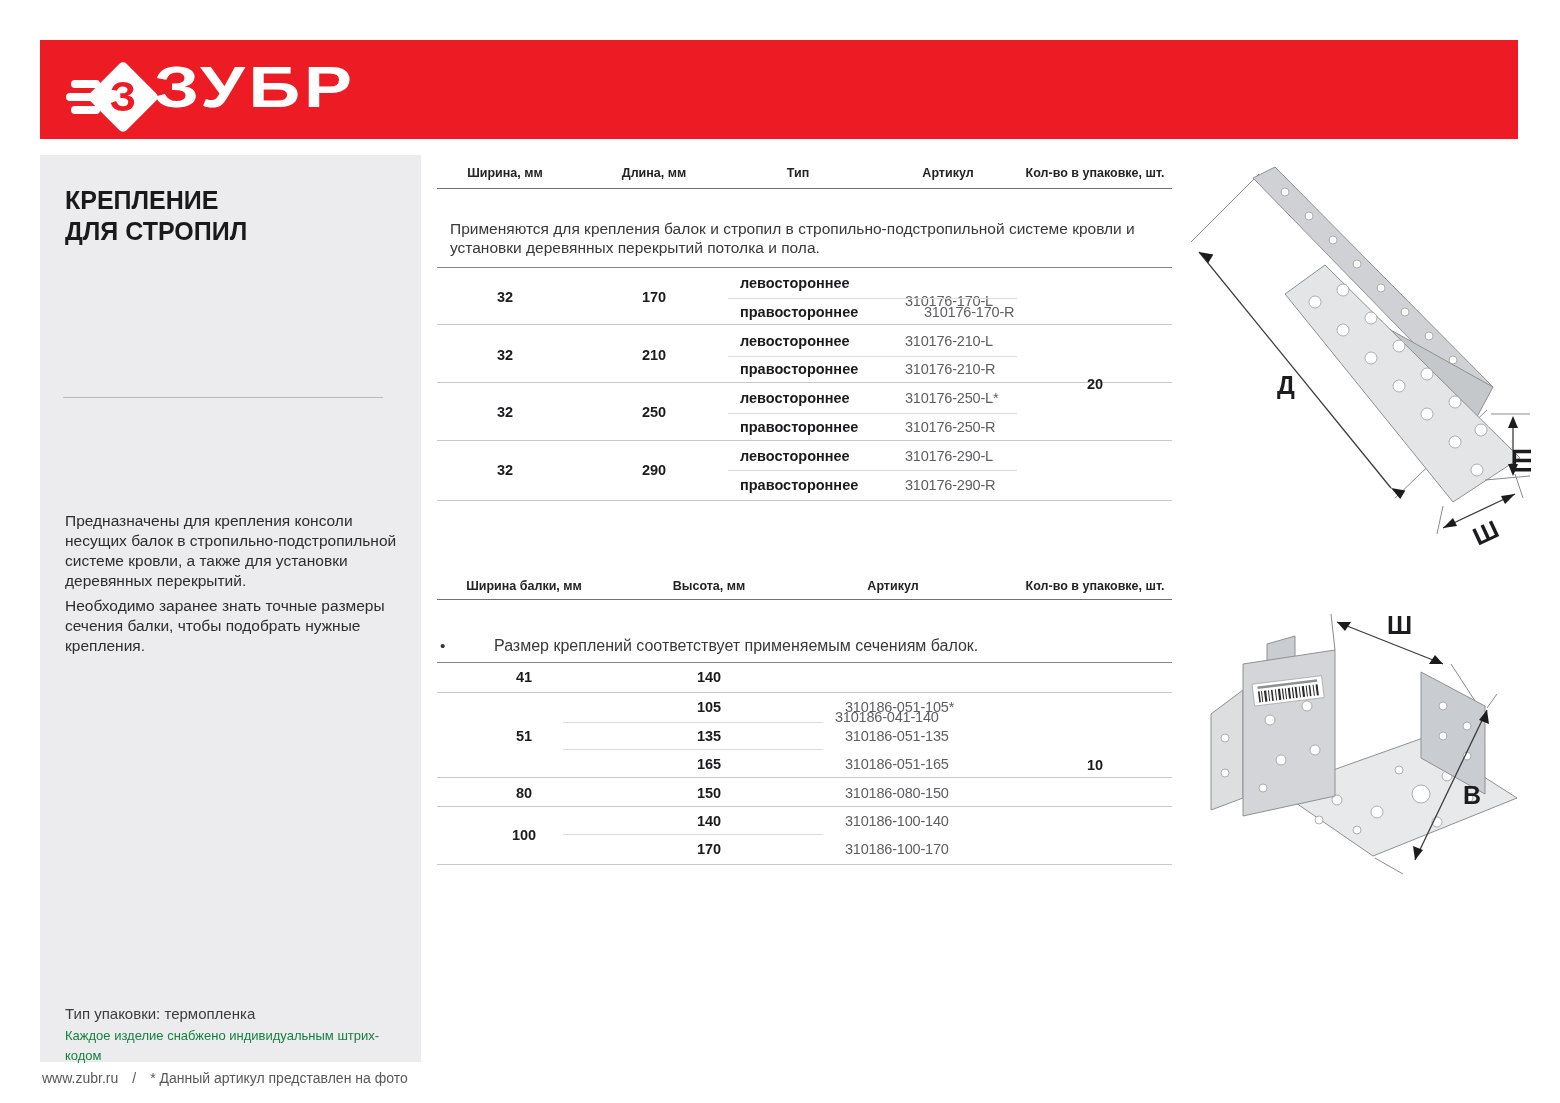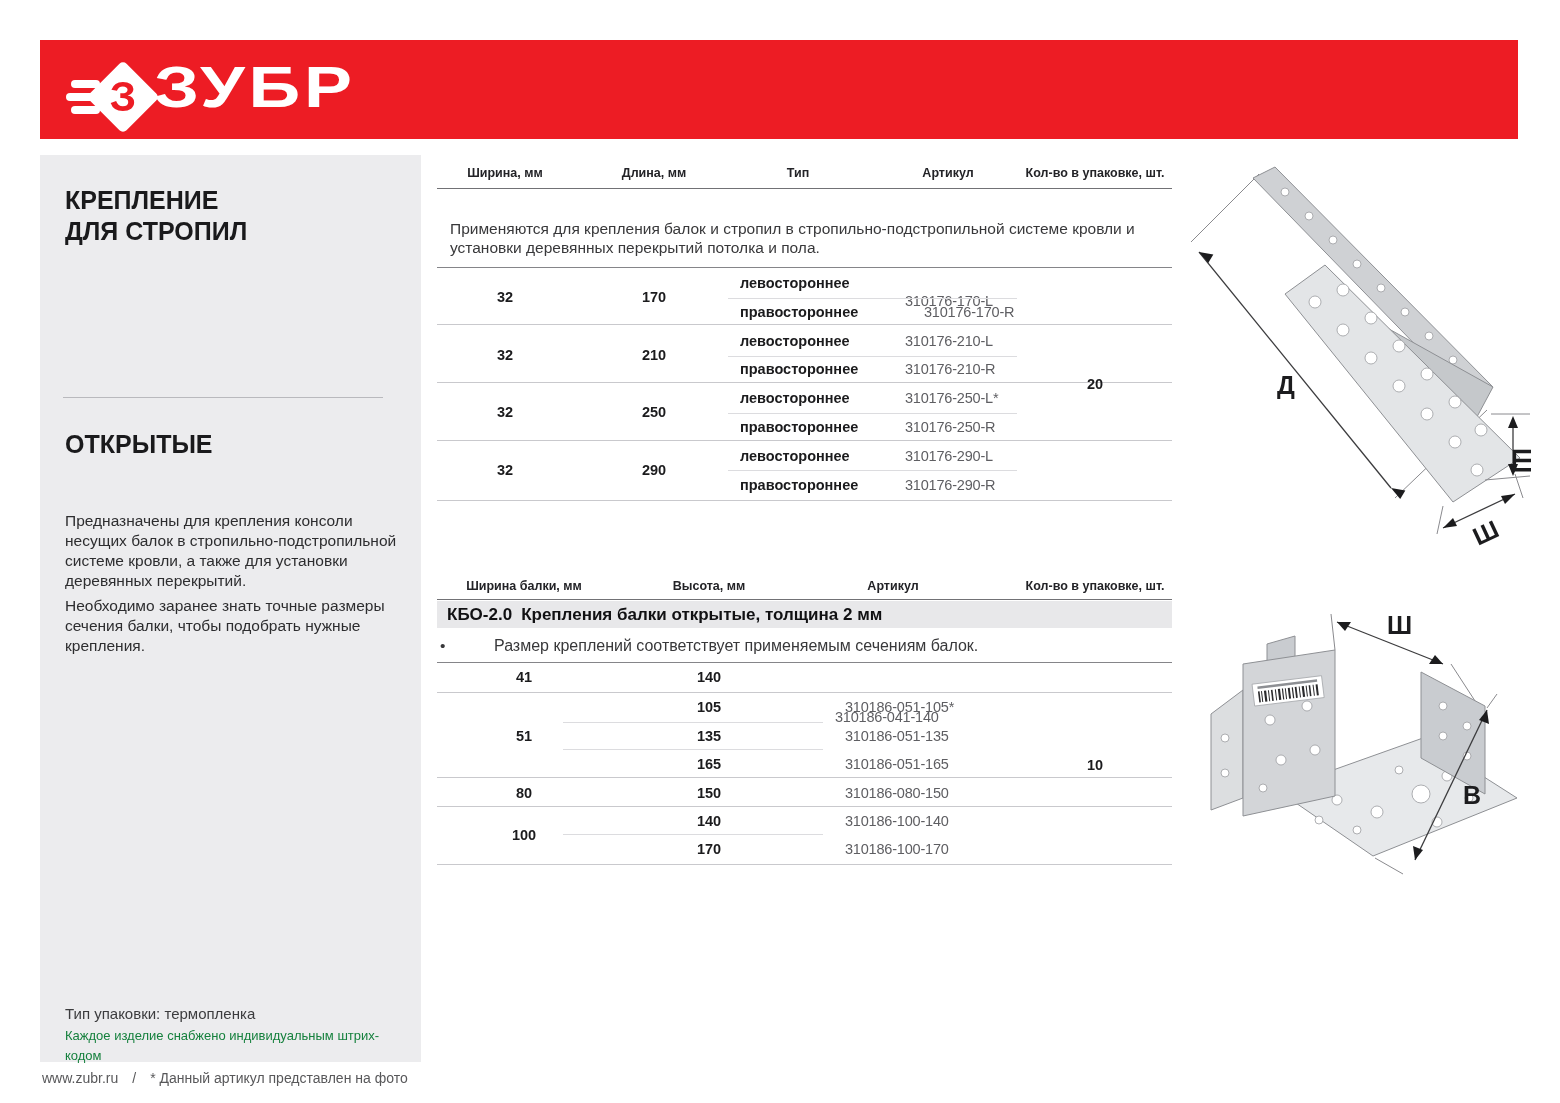--- a/index.html
+++ b/index.html
@@ -60,21 +60,20 @@
     <div id="wordmark">ЗУБР</div>
   </div>
 
   <div id="sidebar">
     <div class="sb-h" style="top:30px;">
       <div>КРЕПЛЕНИЕ</div>
       <div>ДЛЯ СТРОПИЛ</div>
     </div>
     <div class="sb-div" style="top:242px;"></div>
     <div class="sb-h" style="top:274px;">
-      <div>ОТКРЫТЫЕ</div>
     </div>
     <div class="sb-p" style="top:356px;">Предназначены для крепления консоли несущих балок в стропильно-подстропильной системе кровли, а также для установки деревянных перекрытий.</div>
     <div class="sb-p" style="top:441px;">Необходимо заранее знать точные размеры сечения балки, чтобы подобрать нужные крепления.</div>
     <div class="sb-p" style="top:849px;font-size:15px;color:#3c3c3e;">Тип упаковки: термопленка</div>
     <div class="sb-p" style="top:871px;font-size:13px;color:#15803d;">Каждое изделие снабжено индивидуальным штрих-кодом</div>
   </div>
 
   <div id="tables">
 
     <div class="cc hdr" style="left:68px;top:164px;">Ширина, мм</div>
@@ -123,25 +122,20 @@
     <div class="lc sku" style="left:468px;top:476px;">310176-290-R</div>
     <div class="ln" style="top:500px;"></div>
     <div class="cc num" style="left:658px;top:375px;">20</div>
 
     <div class="cc hdr" style="left:87px;top:577px;">Ширина балки, мм</div>
     <div class="cc hdr" style="left:272px;top:577px;">Высота, мм</div>
     <div class="cc hdr" style="left:456px;top:577px;">Артикул</div>
     <div class="cc hdr" style="left:658px;top:577px;">Кол-во в упаковке, шт.</div>
     <div class="lnd" style="top:599px;"></div>
 
-    <div class="gbar" style="top:601px;">
-      <div class="gtitle">
-        <span class="code">КБО-2.0</span><span>Крепления балки открытые, толщина 2 мм</span>
-      </div>
-    </div>
     <div class="lc" style="left:3px;top:637px;font-size:15.5px;color:#38383a;">•</div>
     <div class="lc" style="left:21px;top:637px;font-size:16px;color:#38383a;margin-left:36px;">Размер креплений соответствует применяемым сечениям балок.</div>
     <div class="lnd" style="top:662px;background:#858589;"></div>
 
     <div class="cc num" style="left:87px;top:668px;">41</div>
     <div class="cc num" style="left:272px;top:668px;">140</div>
     <div class="lc sku" style="left:398px;top:668px;margin-top:40px;">310186-041-140</div>
     <div class="ln" style="top:692px;"></div>
 
     <div class="cc num" style="left:87px;top:727px;">51</div>

